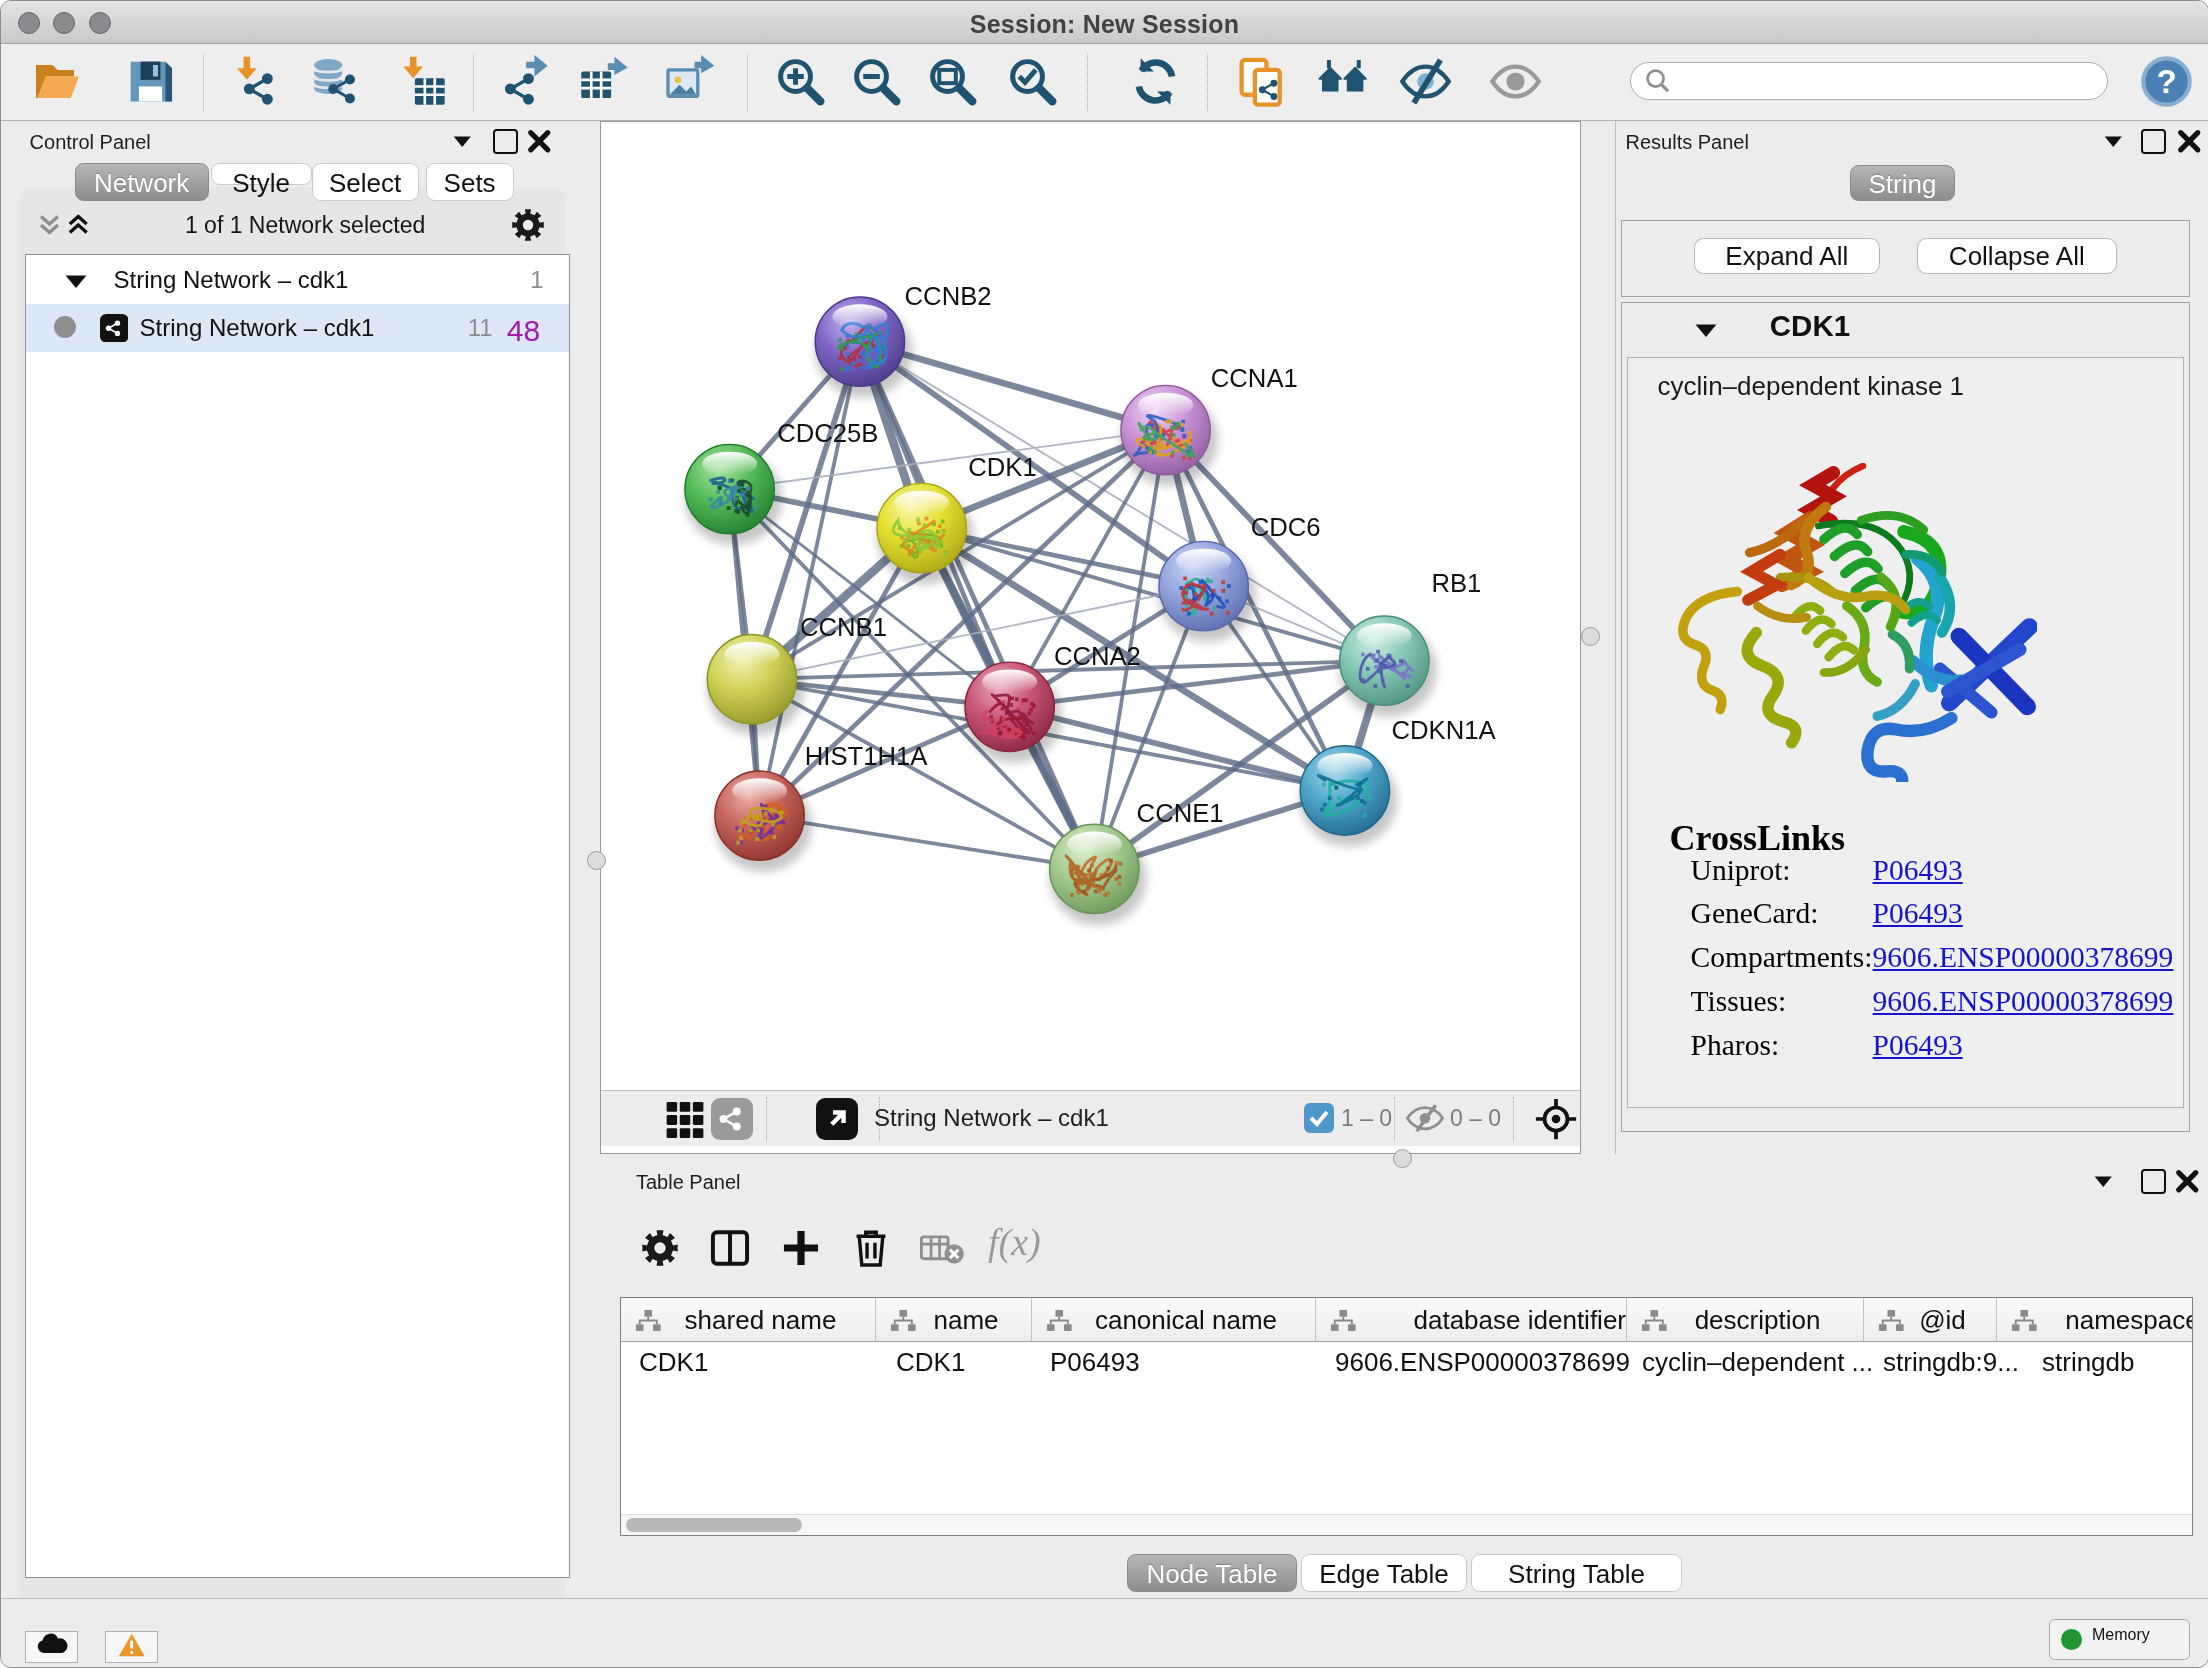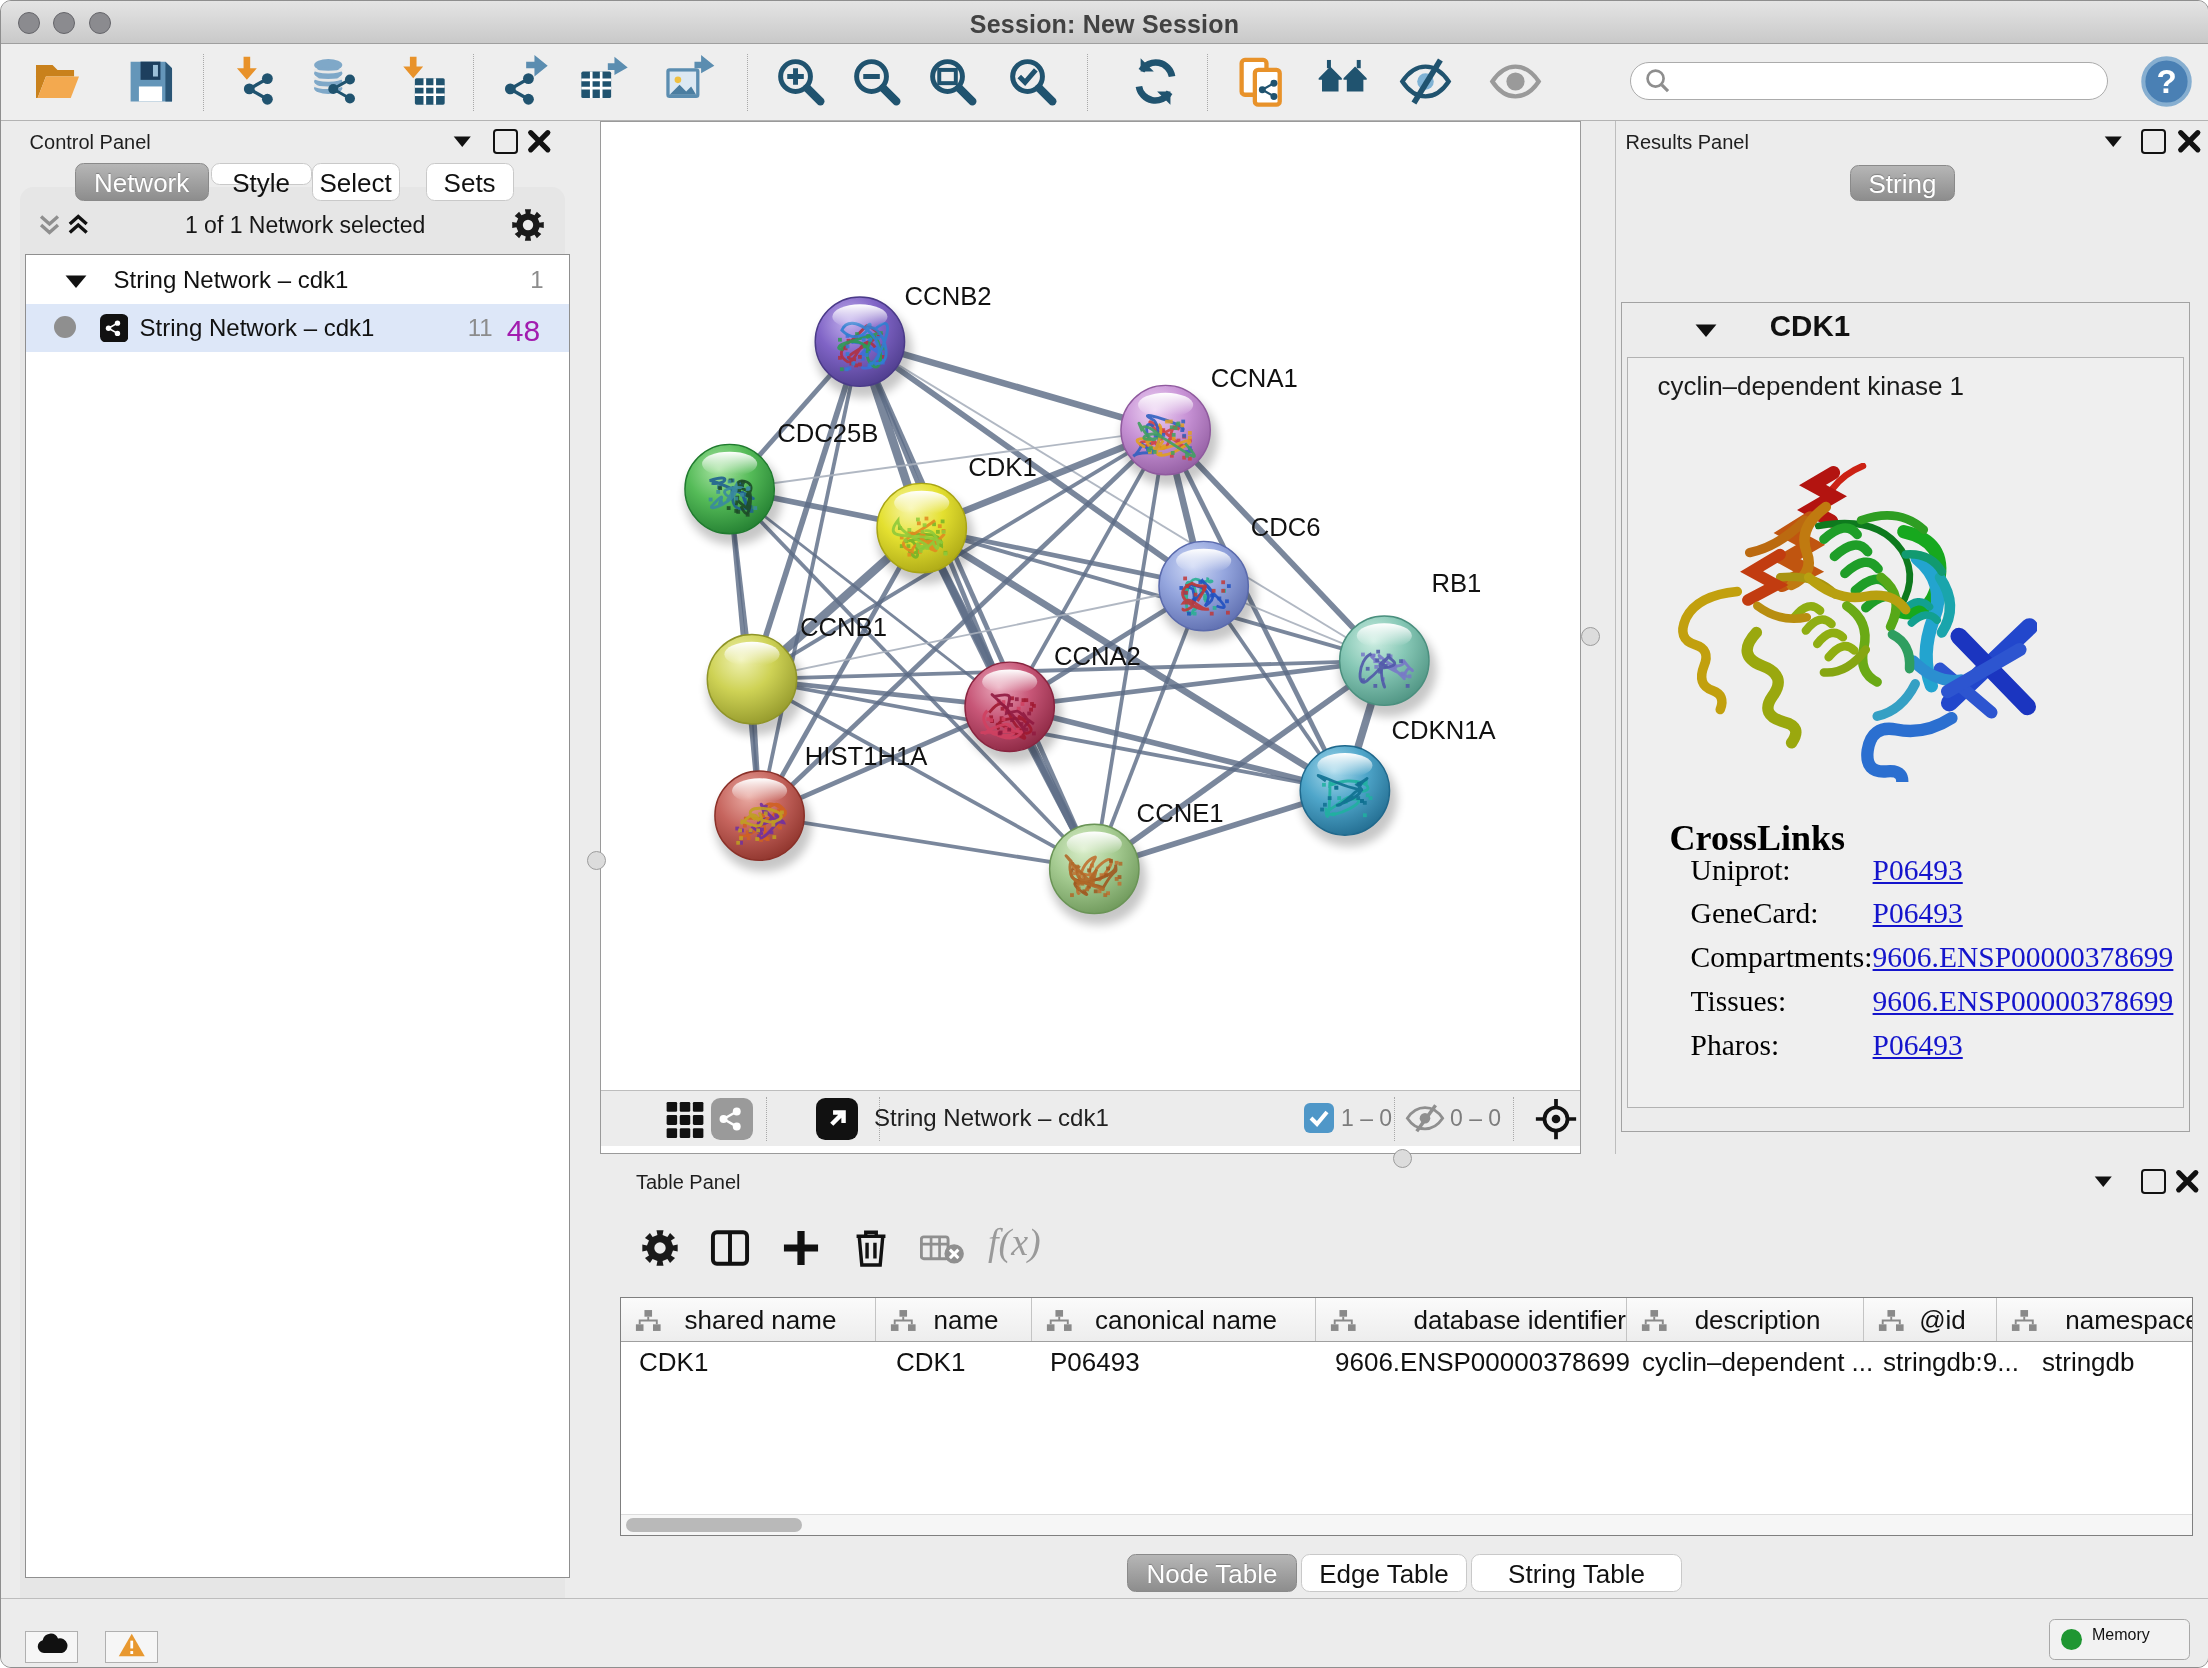--- a/index.html
+++ b/index.html
@@ -180,21 +180,21 @@
   <div class="a" style="left:439px;top:5.7px"><svg width="28.5" height="28.5" viewBox="0 0 30 30">
           <path d="M6 10h18l-9 11z" fill="#111"></path>
         </svg></div>
   <div class="a" style="left:484px;top:7.6px;width:21px;height:21px;border:2.9px solid #111;border-radius:3.8px"></div>
   <div class="a" style="left:516px;top:5.7px"><svg width="28.5" height="28.5" viewBox="0 0 30 30">
           <path d="M6 6l18 18M24 6L6 24" stroke="#111" stroke-width="5.5" stroke-linecap="round"></path>
         </svg></div>
   <div class="a" style="left:11.4px;top:66px;width:545px;height:1463px;background:#e6e6e6;border-radius:13.3px 13.3px 0 0"></div>
   <div class="tab tabsel" style="left:66px;top:42px;width:134px;height:38px;line-height:38px">Network</div>
   <div class="tab" style="left:202px;top:42px;width:101px;height:22px;line-height:38px">Style</div>
-  <div class="tab" style="left:303px;top:42px;width:88px;height:38px;line-height:38px">Select</div>
+  <div class="tab" style="left:303px;top:42px;width:107px;height:38px;line-height:38px">Select</div>
   <div class="tab" style="left:417px;top:42px;width:88px;height:38px;line-height:38px">Sets</div>
   <div class="a" style="left:28.5px;top:88px"><svg width="25" height="30" viewBox="0 0 26 32">
           <path d="M4 8l9 8 9-8M4 17l9 8 9-8" stroke="#8f8f8f" stroke-width="3.6" fill="none"></path>
         </svg></div>
   <div class="a" style="left:55px;top:88px"><svg width="28.5" height="30" viewBox="0 0 26 32">
           <path d="M4 16l9-8 9 8M4 25l9-8 9 8" stroke="#111" stroke-width="3.6" fill="none"></path>
         </svg></div>
   <div class="a" style="left:95px;top:91px;width:403px;text-align:center;font-size:23px;color:#161616">1 of 1 Network selected</div>
   <div class="a" style="left:502px;top:87px"><svg width="34" height="34" viewBox="0 0 36 36">
           <polygon points="34.7,14.7 34.7,21.3 30.3,20.4 28.4,24.9 32.1,27.4 27.4,32.1 24.9,28.4 20.4,30.3 21.3,34.7 14.7,34.7 15.6,30.3 11.1,28.4 8.6,32.1 3.9,27.4 7.6,24.9 5.7,20.4 1.3,21.3 1.3,14.7 5.7,15.6 7.6,11.1 3.9,8.6 8.6,3.9 11.1,7.6 15.6,5.7 14.7,1.3 21.3,1.3 20.4,5.7 24.9,7.6 27.4,3.9 32.1,8.6 28.4,11.1 30.3,15.6" fill="#1a1a1a"></polygon>
@@ -824,20 +824,24 @@
  <div class="a" style="left:1614px;top:120px;width:586px;height:1033px;background:#ececec;border-left:1.9px solid #bdbdbd">
   <div class="a panel-title" style="left:9.5px;top:9.5px">Results Panel</div>
   <div class="a" style="left:483px;top:5.7px"><svg width="28.5" height="28.5" viewBox="0 0 30 30">
           <path d="M6 10h18l-9 11z" fill="#111"></path>
         </svg></div>
   <div class="a" style="left:525px;top:7.6px;width:21px;height:21px;border:2.9px solid #111;border-radius:3.8px"></div>
   <div class="a" style="left:559px;top:5.7px"><svg width="28.5" height="28.5" viewBox="0 0 30 30">
           <path d="M6 6l18 18M24 6L6 24" stroke="#111" stroke-width="5.5" stroke-linecap="round"></path>
         </svg></div>
   <div class="tab tabsel" style="left:234px;top:44px;width:105px;height:36px;line-height:36px">String</div>
+  <div class="a" style="left:4.8px;top:99px;width:567px;height:75px;border:1.9px solid #a2a2a2;background:#ececec">
+    <div class="btn" style="left:72px;top:17px;width:186px;height:36px;line-height:34px">Expand All</div>
+    <div class="btn" style="left:295px;top:17px;width:200px;height:36px;line-height:34px">Collapse All</div>
+  </div>
   <div class="a" style="left:4.8px;top:181px;width:567px;height:828px;border:1.9px solid #a2a2a2;background:#ececec">
     <div class="a" style="left:68px;top:13.3px"><svg width="32" height="28.5" viewBox="0 0 30 30">
             <path d="M4 9h22l-11 13z" fill="#111"></path>
           </svg></div>
     <div class="a" style="left:148px;top:5.7px;font-size:29.5px;font-weight:bold;color:#111">CDK1</div>
     <div class="a" style="left:4.8px;top:54px;width:555px;height:749px;border:1.9px solid #b2b2b2;background:#efefef;overflow:hidden">
       <div class="a" style="left:30px;top:13.3px;font-size:26px;color:#1b1b1b">cyclin–dependent kinase 1</div>
       <div class="a" style="left:38px;top:105px"><svg width="371" height="319" viewBox="0 0 390 335" xmlns="http://www.w3.org/2000/svg" fill="none" stroke-linecap="round">
 <path d="M207 3 q-20 8 -32 24" stroke="#cc2214" stroke-width="7"></path>
 <path d="M176 10 l-22 13 22 12 -24 14 22 12" stroke="#b31410" stroke-width="14"></path>

